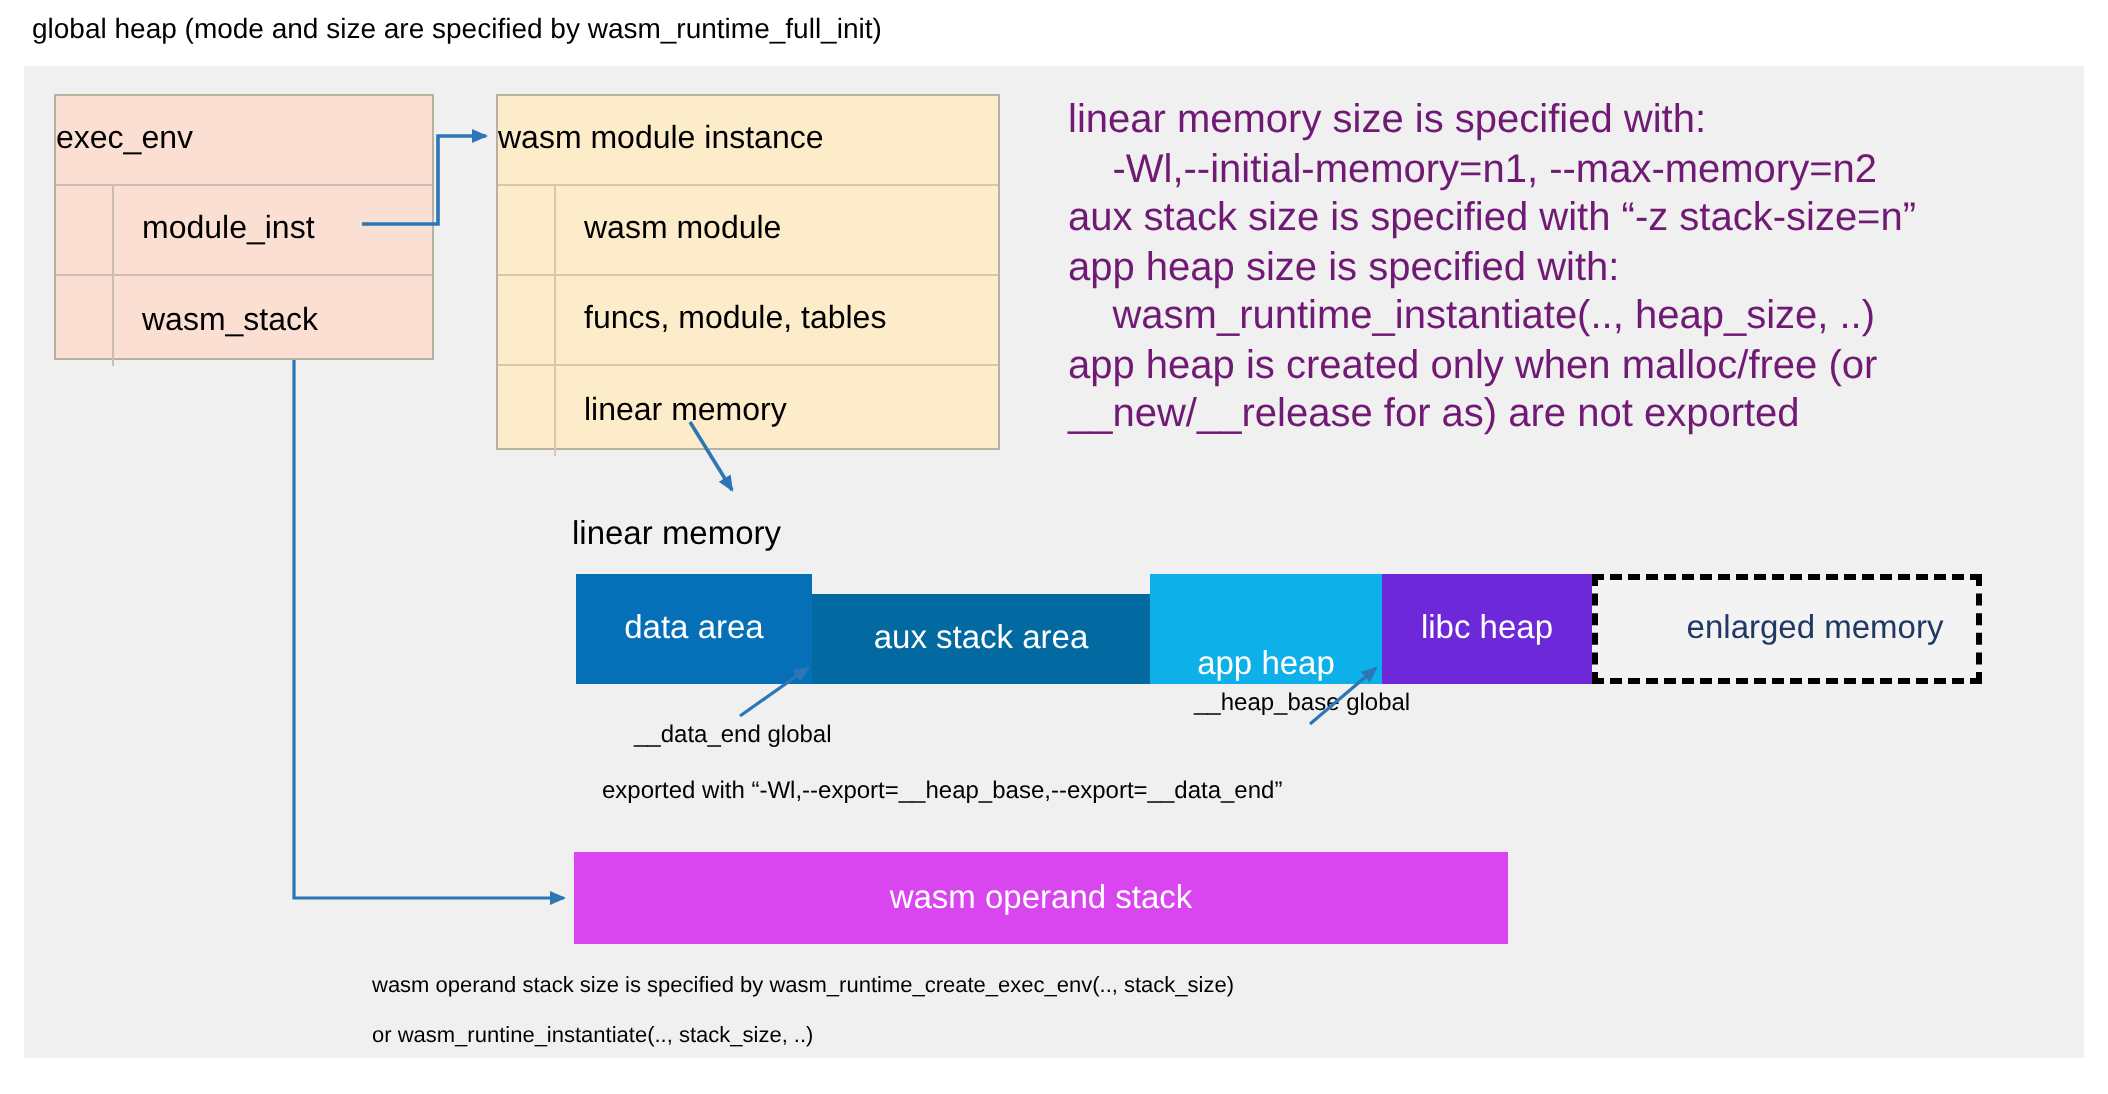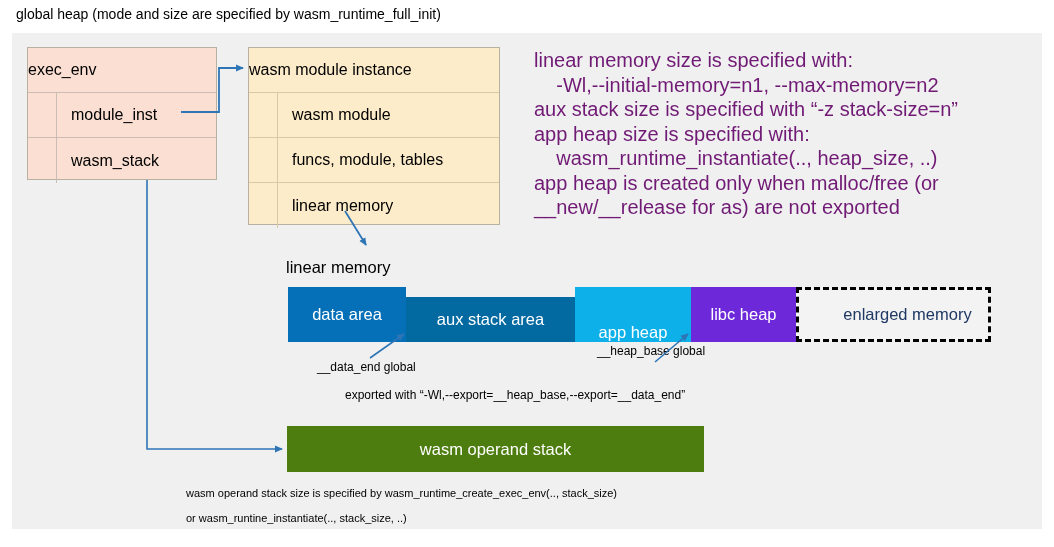--- a/index.html
+++ b/index.html
@@ -139,23 +139,23 @@
     font-size: 12px;
     color: #000;
     white-space: nowrap;
   }
 
   
   .opstack {
     position: absolute;
     left: 287px;
     top: 426px;
-    width: 417px;
+    width: 467px;
     height: 46px;
-    background: #4d7c0f;
+    background: #d946ef;
     display: flex;
     align-items: center;
     justify-content: center;
     color: #ffffff;
     font-size: 16.5px;
   }
 
   .footer {
     position: absolute;
     left: 186px;
@@ -239,21 +239,21 @@
     <div class="seg" style="width:105px; background:#6d28d9;">
       <span>libc heap</span>
     </div>
     <div class="seg dashed" style="width:195px;padding-left:28px;">
       <span>enlarged memory</span>
     </div>
   </div>
 
   <div class="anno" style="left:317px; top:360px;">__data_end global</div>
   <div class="anno" style="left:597px; top:344px;">__heap_base global</div>
-  <div class="anno" style="left:301px; top:388px;margin-left:44px;">exported with “-Wl,--export=__heap_base,--export=__data_end”</div>
+  <div class="anno" style="left:301px; top:388px;">exported with “-Wl,--export=__heap_base,--export=__data_end”</div>
 
   <div class="opstack">
     <span>wasm operand stack</span>
   </div>
 
   <div class="footer">wasm operand stack size is specified by wasm_runtime_create_exec_env(.., stack_size)
 or wasm_runtine_instantiate(.., stack_size, ..)</div>
 
   <svg class="wires" viewBox="0 0 1054 547" xmlns="http://www.w3.org/2000/svg">
     <defs>

